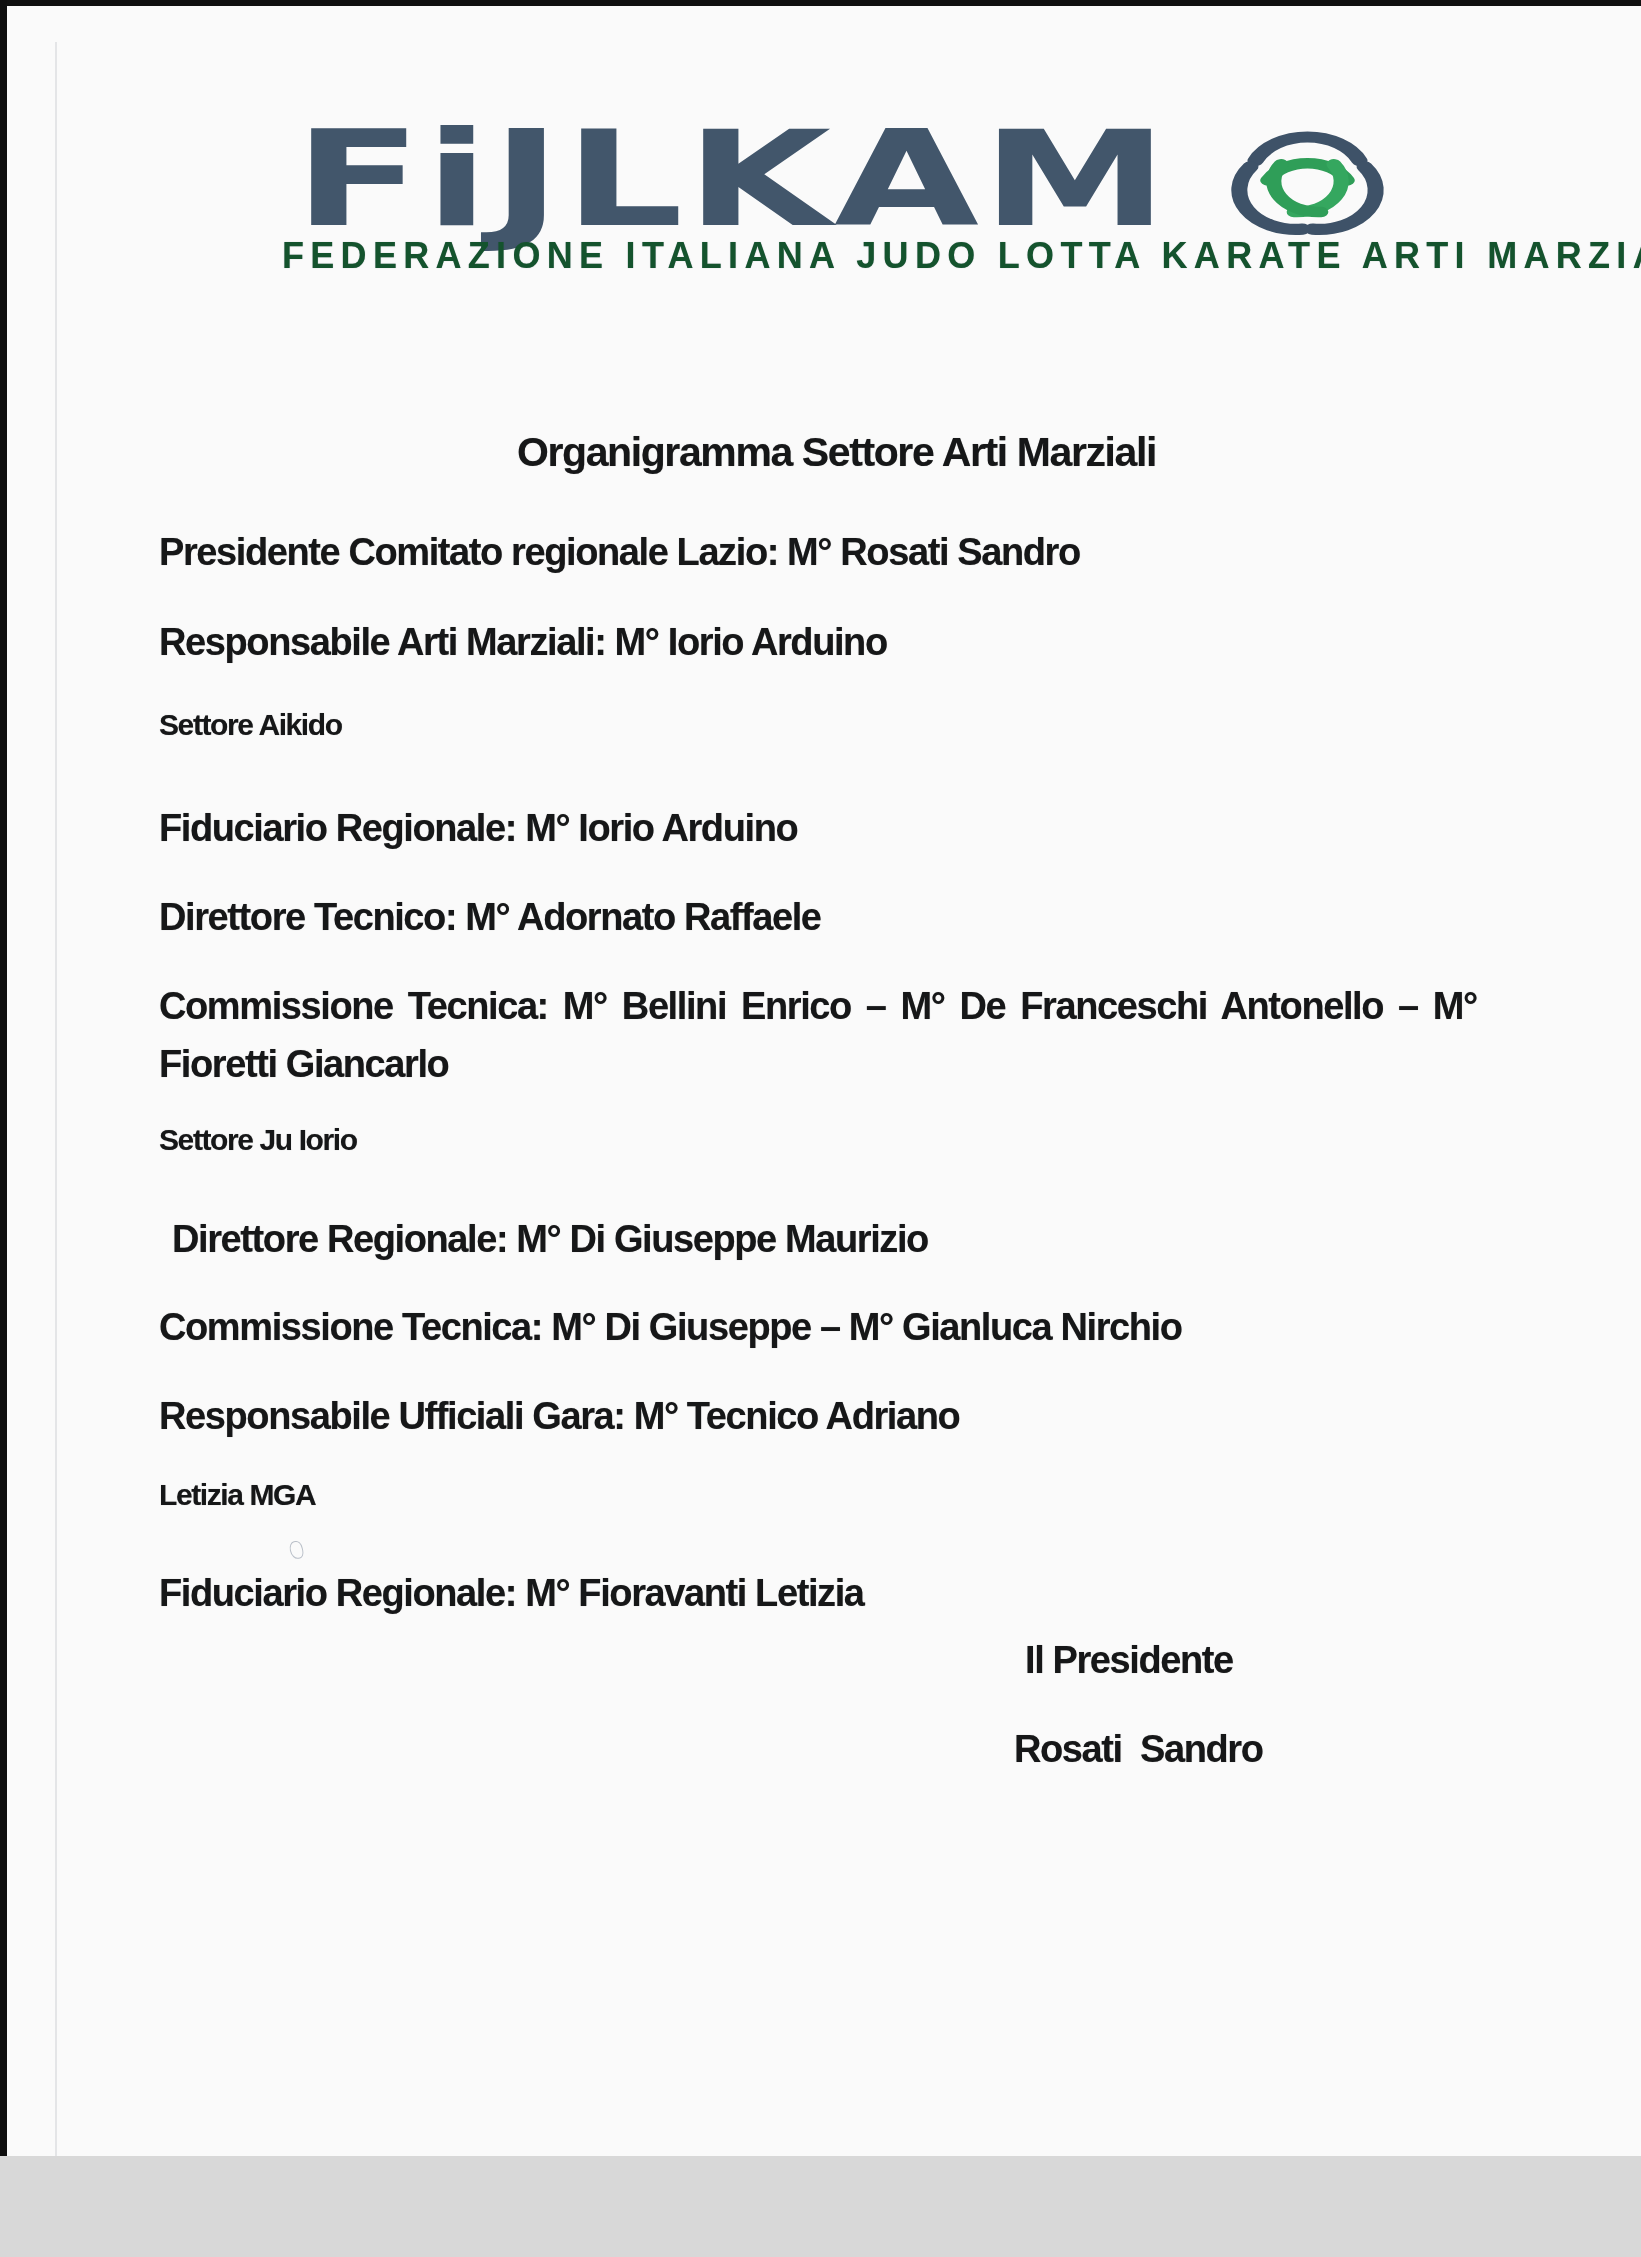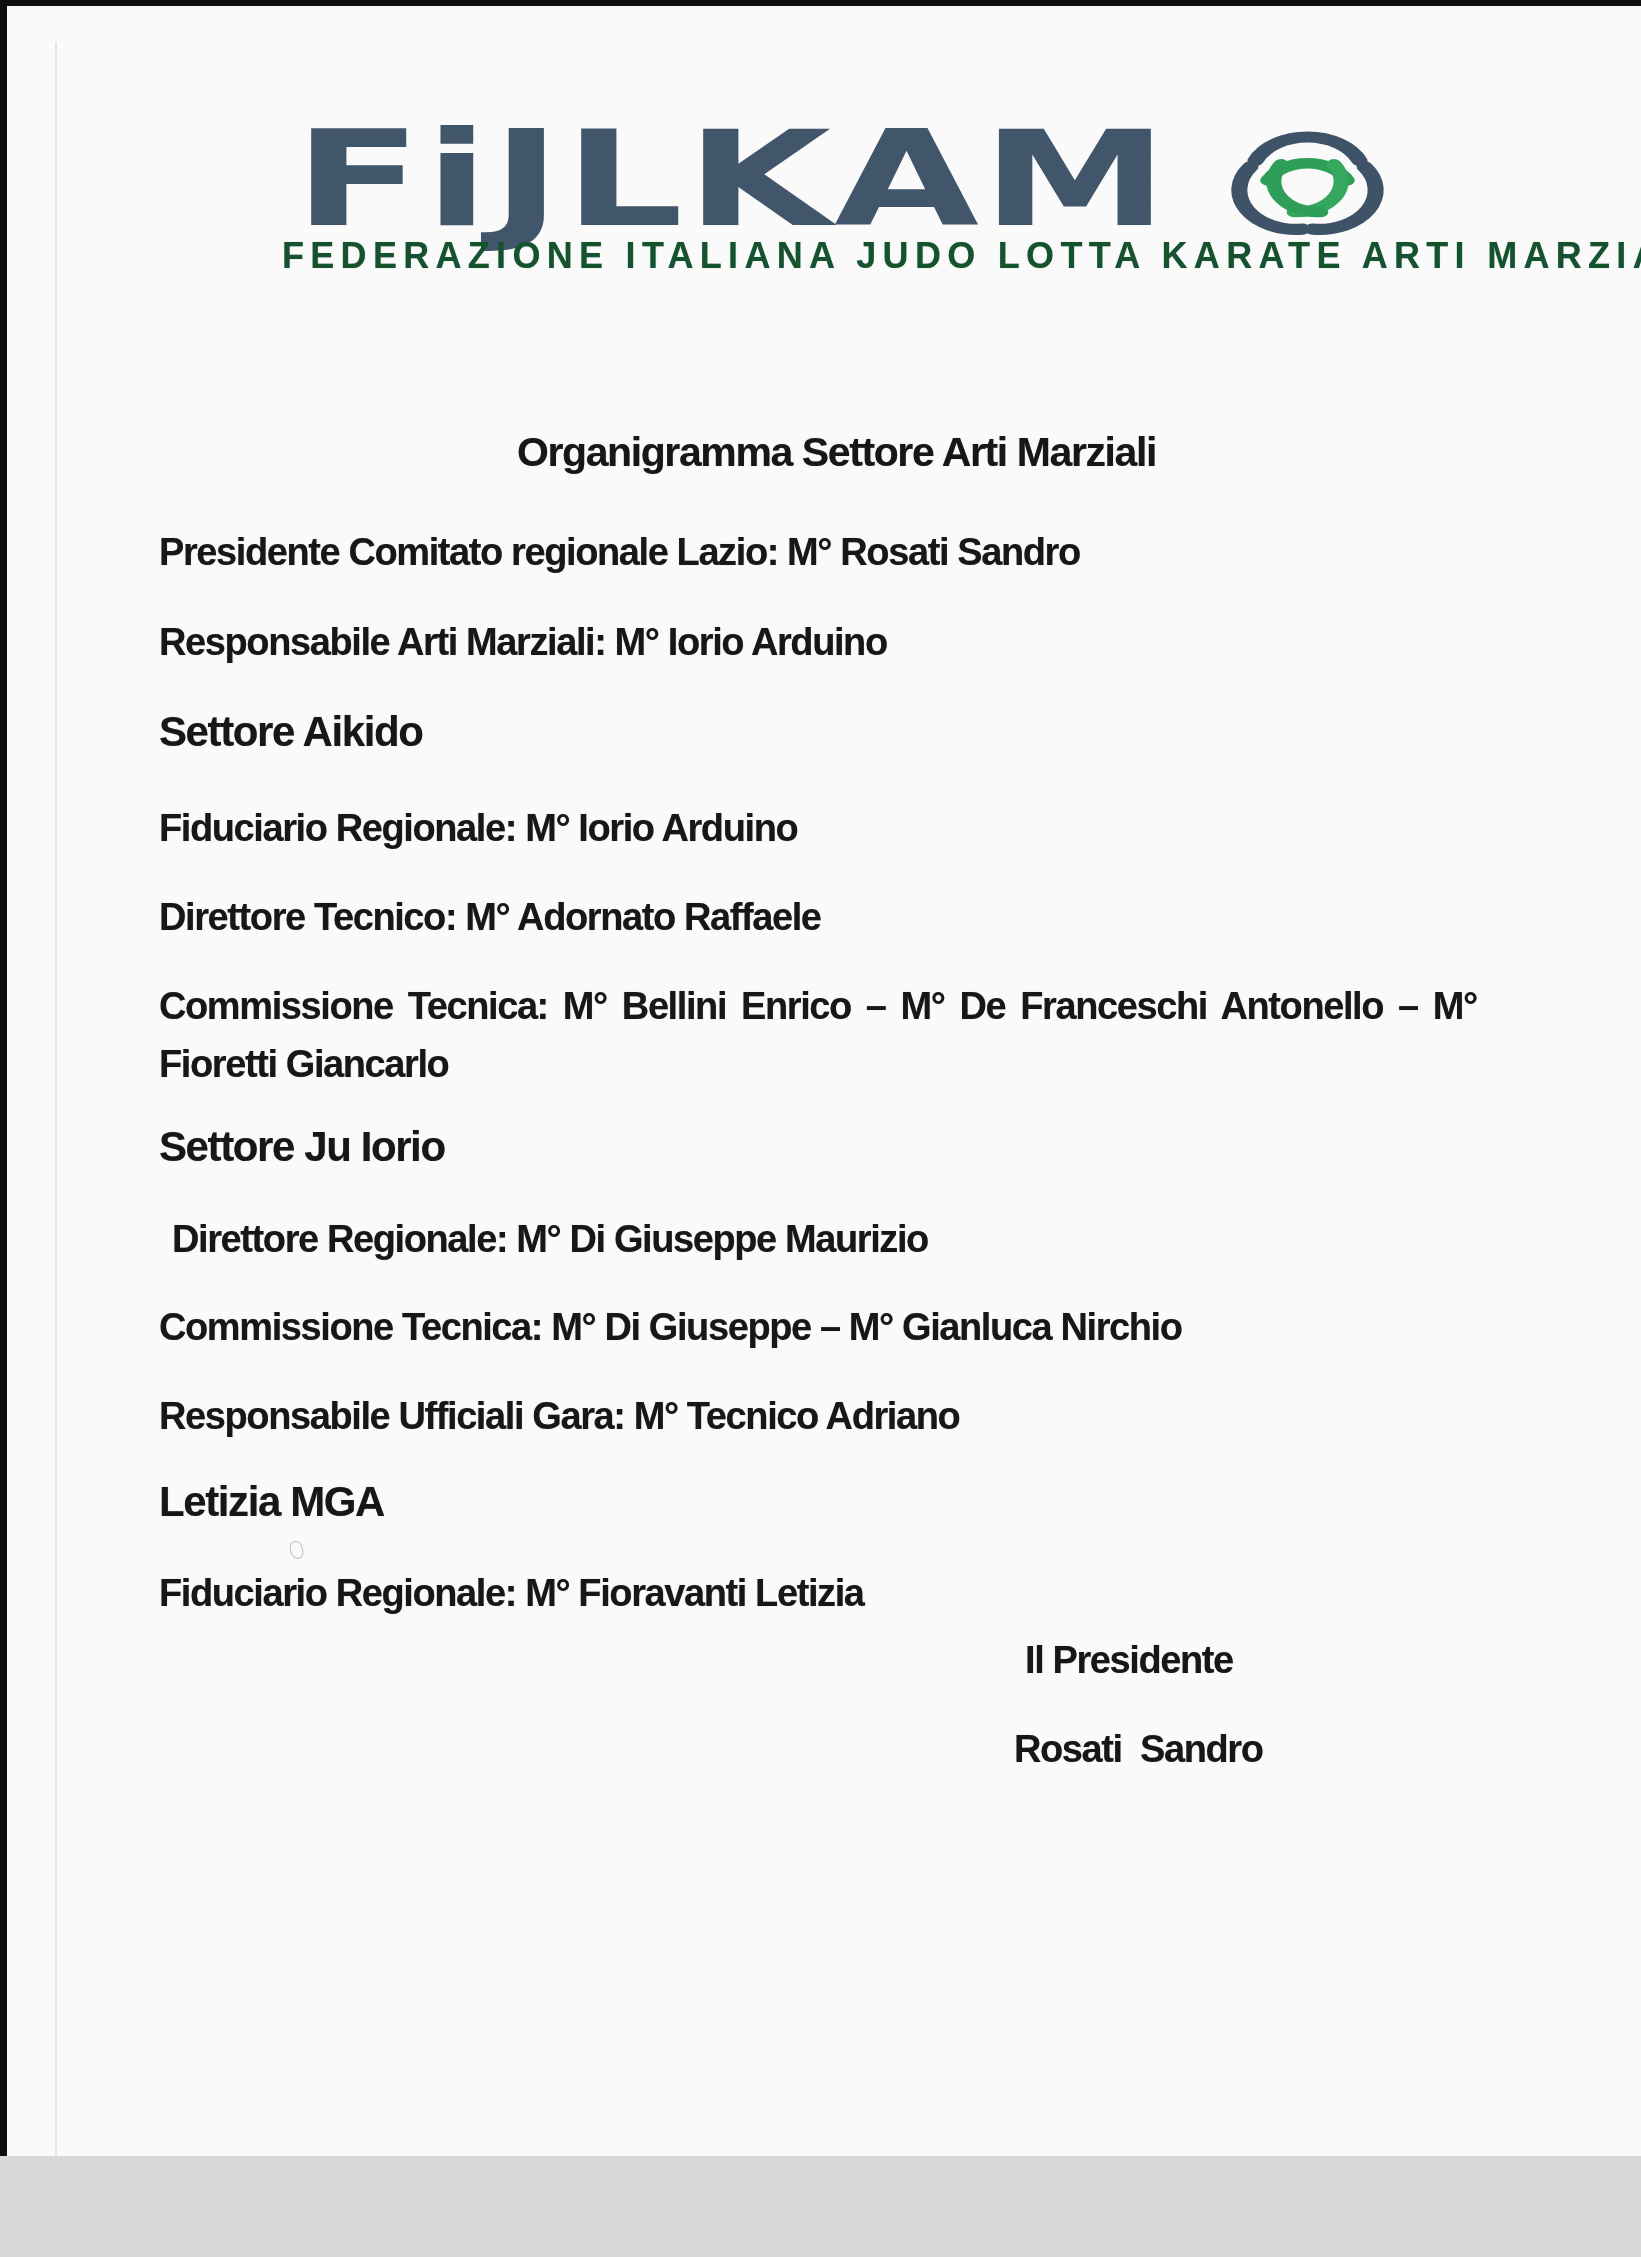--- a/index.html
+++ b/index.html
@@ -44,21 +44,21 @@
     position:absolute;left:517px;top:429px;
     font-size:41px;font-weight:700;letter-spacing:-1.4px;color:#161718;
     white-space:pre;text-shadow:0 0 0.8px rgba(0,0,0,.4);text-align:right;
   }
   .line{
     position:absolute;left:159px;
     font-size:38px;font-weight:700;letter-spacing:-1.4px;color:#161718;
     line-height:1.2;white-space:pre;
     text-shadow:0 0 0.8px rgba(0,0,0,.4);
   }
-  .heading{font-size:42px;}
+  .heading{font-size:30px;}
   .indent{left:172px;}
   .justified{word-spacing:5.8px;}
   .sig{left:auto;}
 </style>
 </head>
 <body>
 
 <div class="page">
 
   <div class="edge-top"></div>

